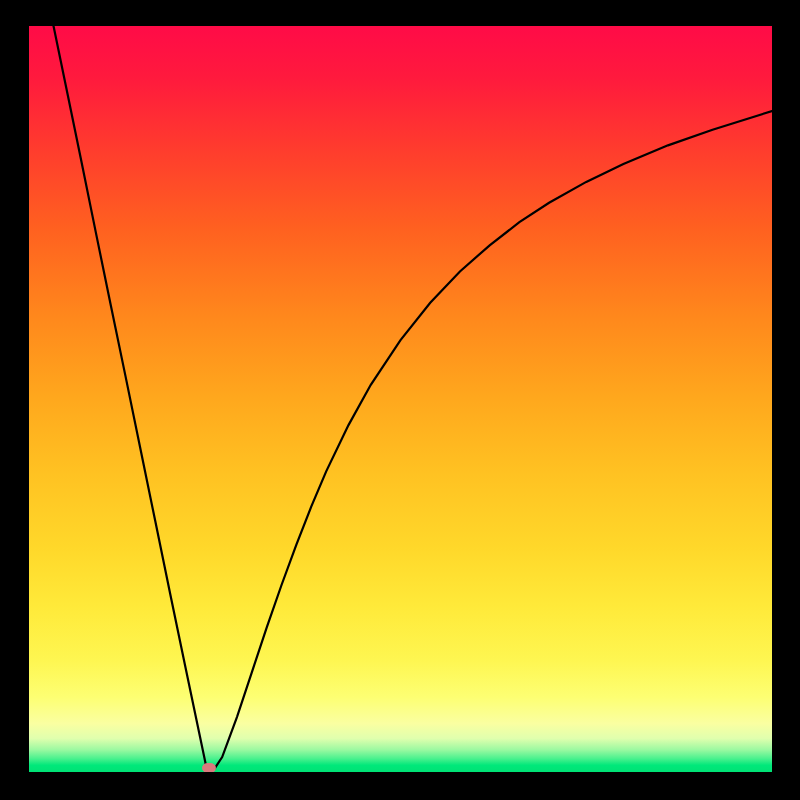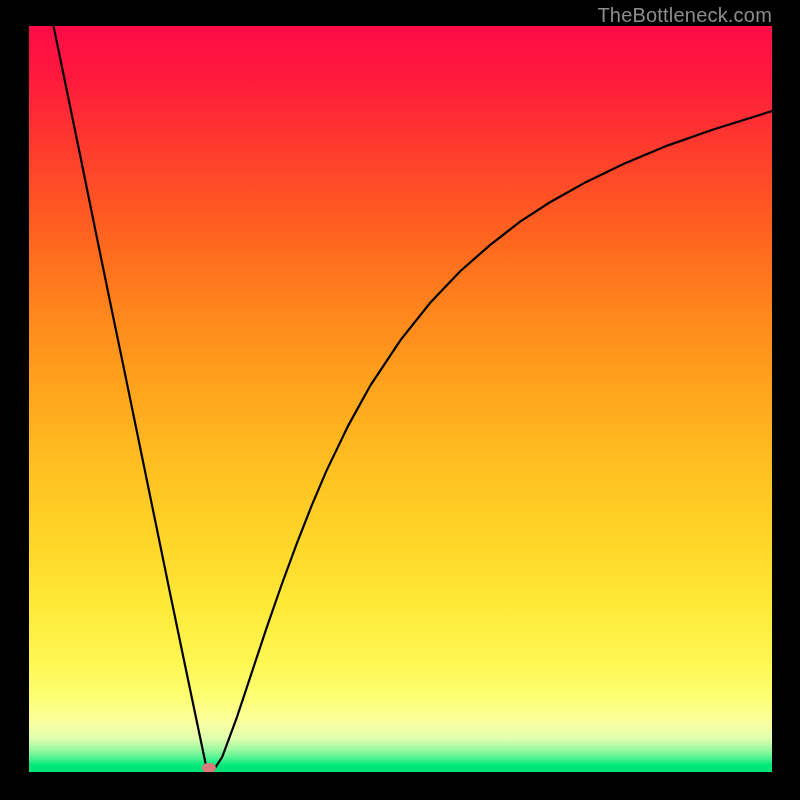--- a/index.html
+++ b/index.html
@@ -82,14 +82,13 @@
     <div class="gradient-bg"></div>
 
     <svg class="curve-svg" viewBox="0 0 743 746" preserveAspectRatio="none">
       <path id="left-path" fill="none" stroke="#000" stroke-width="2.2" stroke-linecap="round" d="M24.52 0.00 L37.15 61.17 L52.01 133.53 L66.87 206.64 L81.73 279.00 L96.59 350.62 L111.45 422.98 L126.31 495.34 L141.17 567.71 L156.03 639.32 L170.89 710.19 L177.58 742.27"></path>
       <path id="right-path" fill="none" stroke="#000" stroke-width="2.2" stroke-linecap="round" d="M185.75 742.27 L193.18 731.08 L208.04 690.80 L222.90 646.04 L237.76 601.28 L252.62 558.75 L267.48 518.47 L282.34 480.42 L297.20 445.36 L319.49 399.11 L341.78 358.83 L371.50 314.07 L401.22 276.77 L430.94 245.43 L460.66 219.32 L490.38 196.20 L520.10 176.80 L557.25 155.91 L594.40 138.01 L638.98 119.36 L683.56 103.69 L743.00 85.04"></path>
     </svg>
 
     <div id="marker" class="marker" style="left: 179.806px; top: 742.27px; background: rgb(217, 122, 125);"></div>
   </div>
 
-  <div class="watermark">TheBottleneck.com</div>
 </div>
 
 </body></html>

